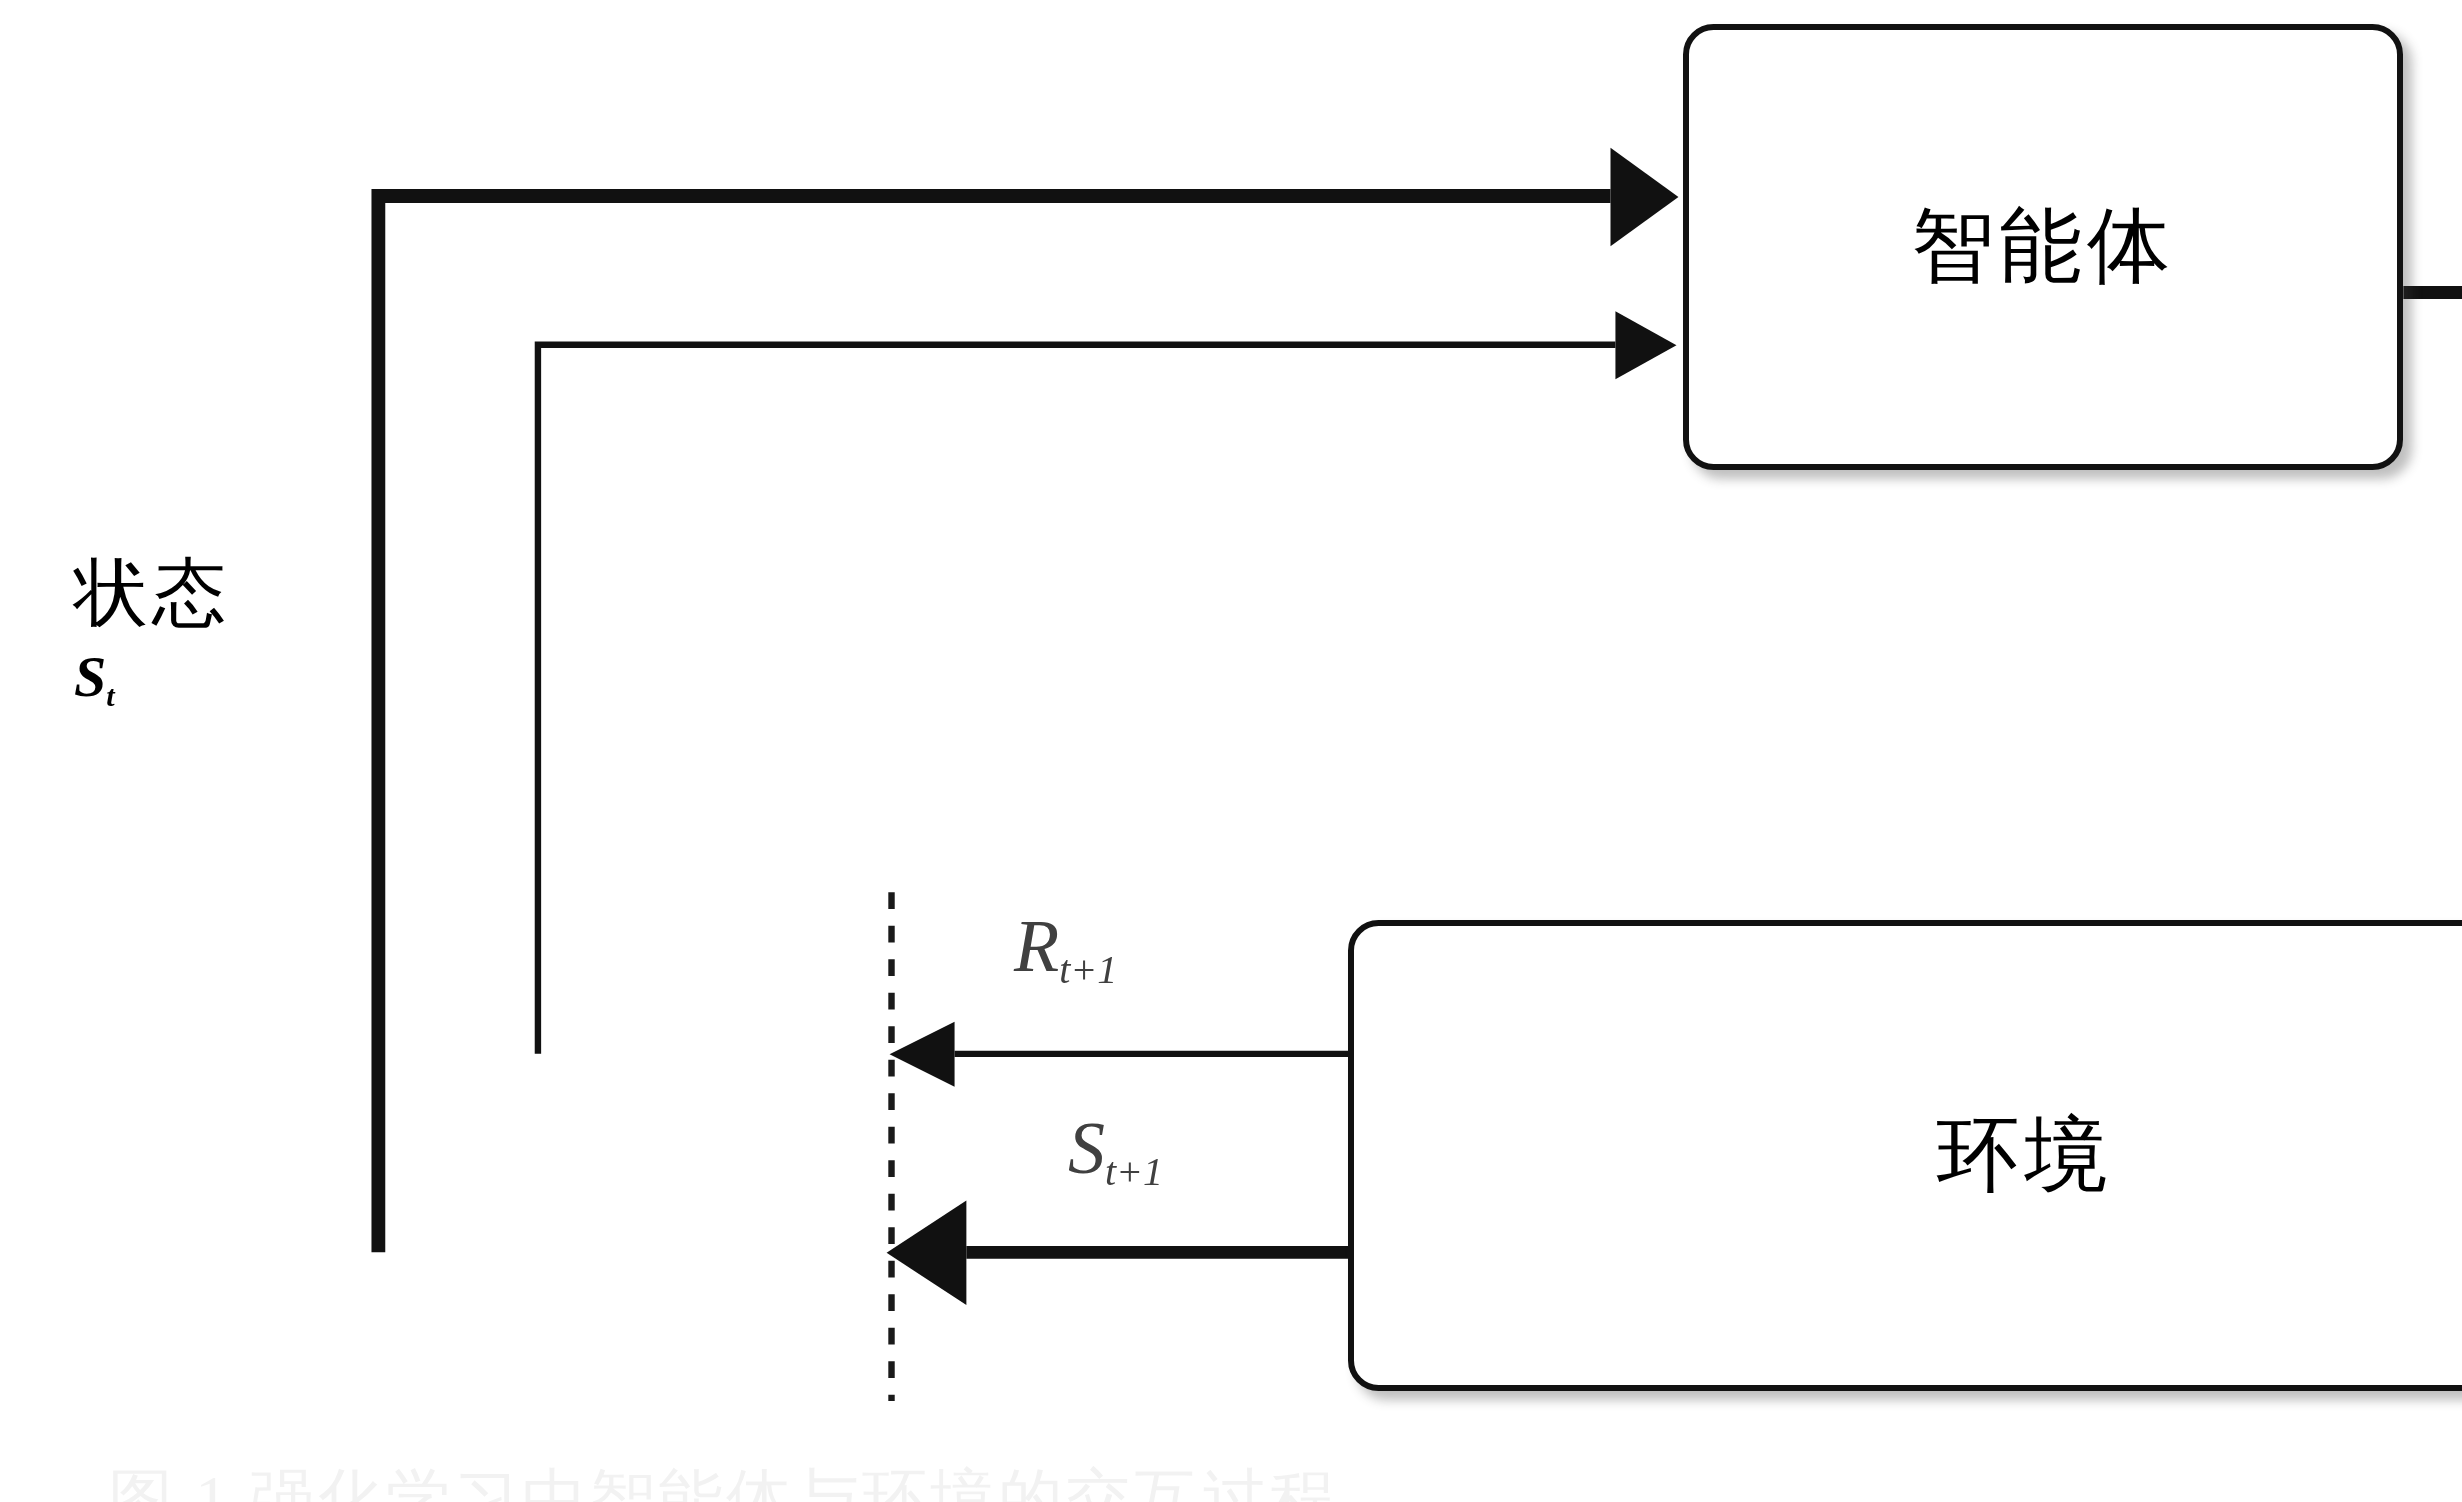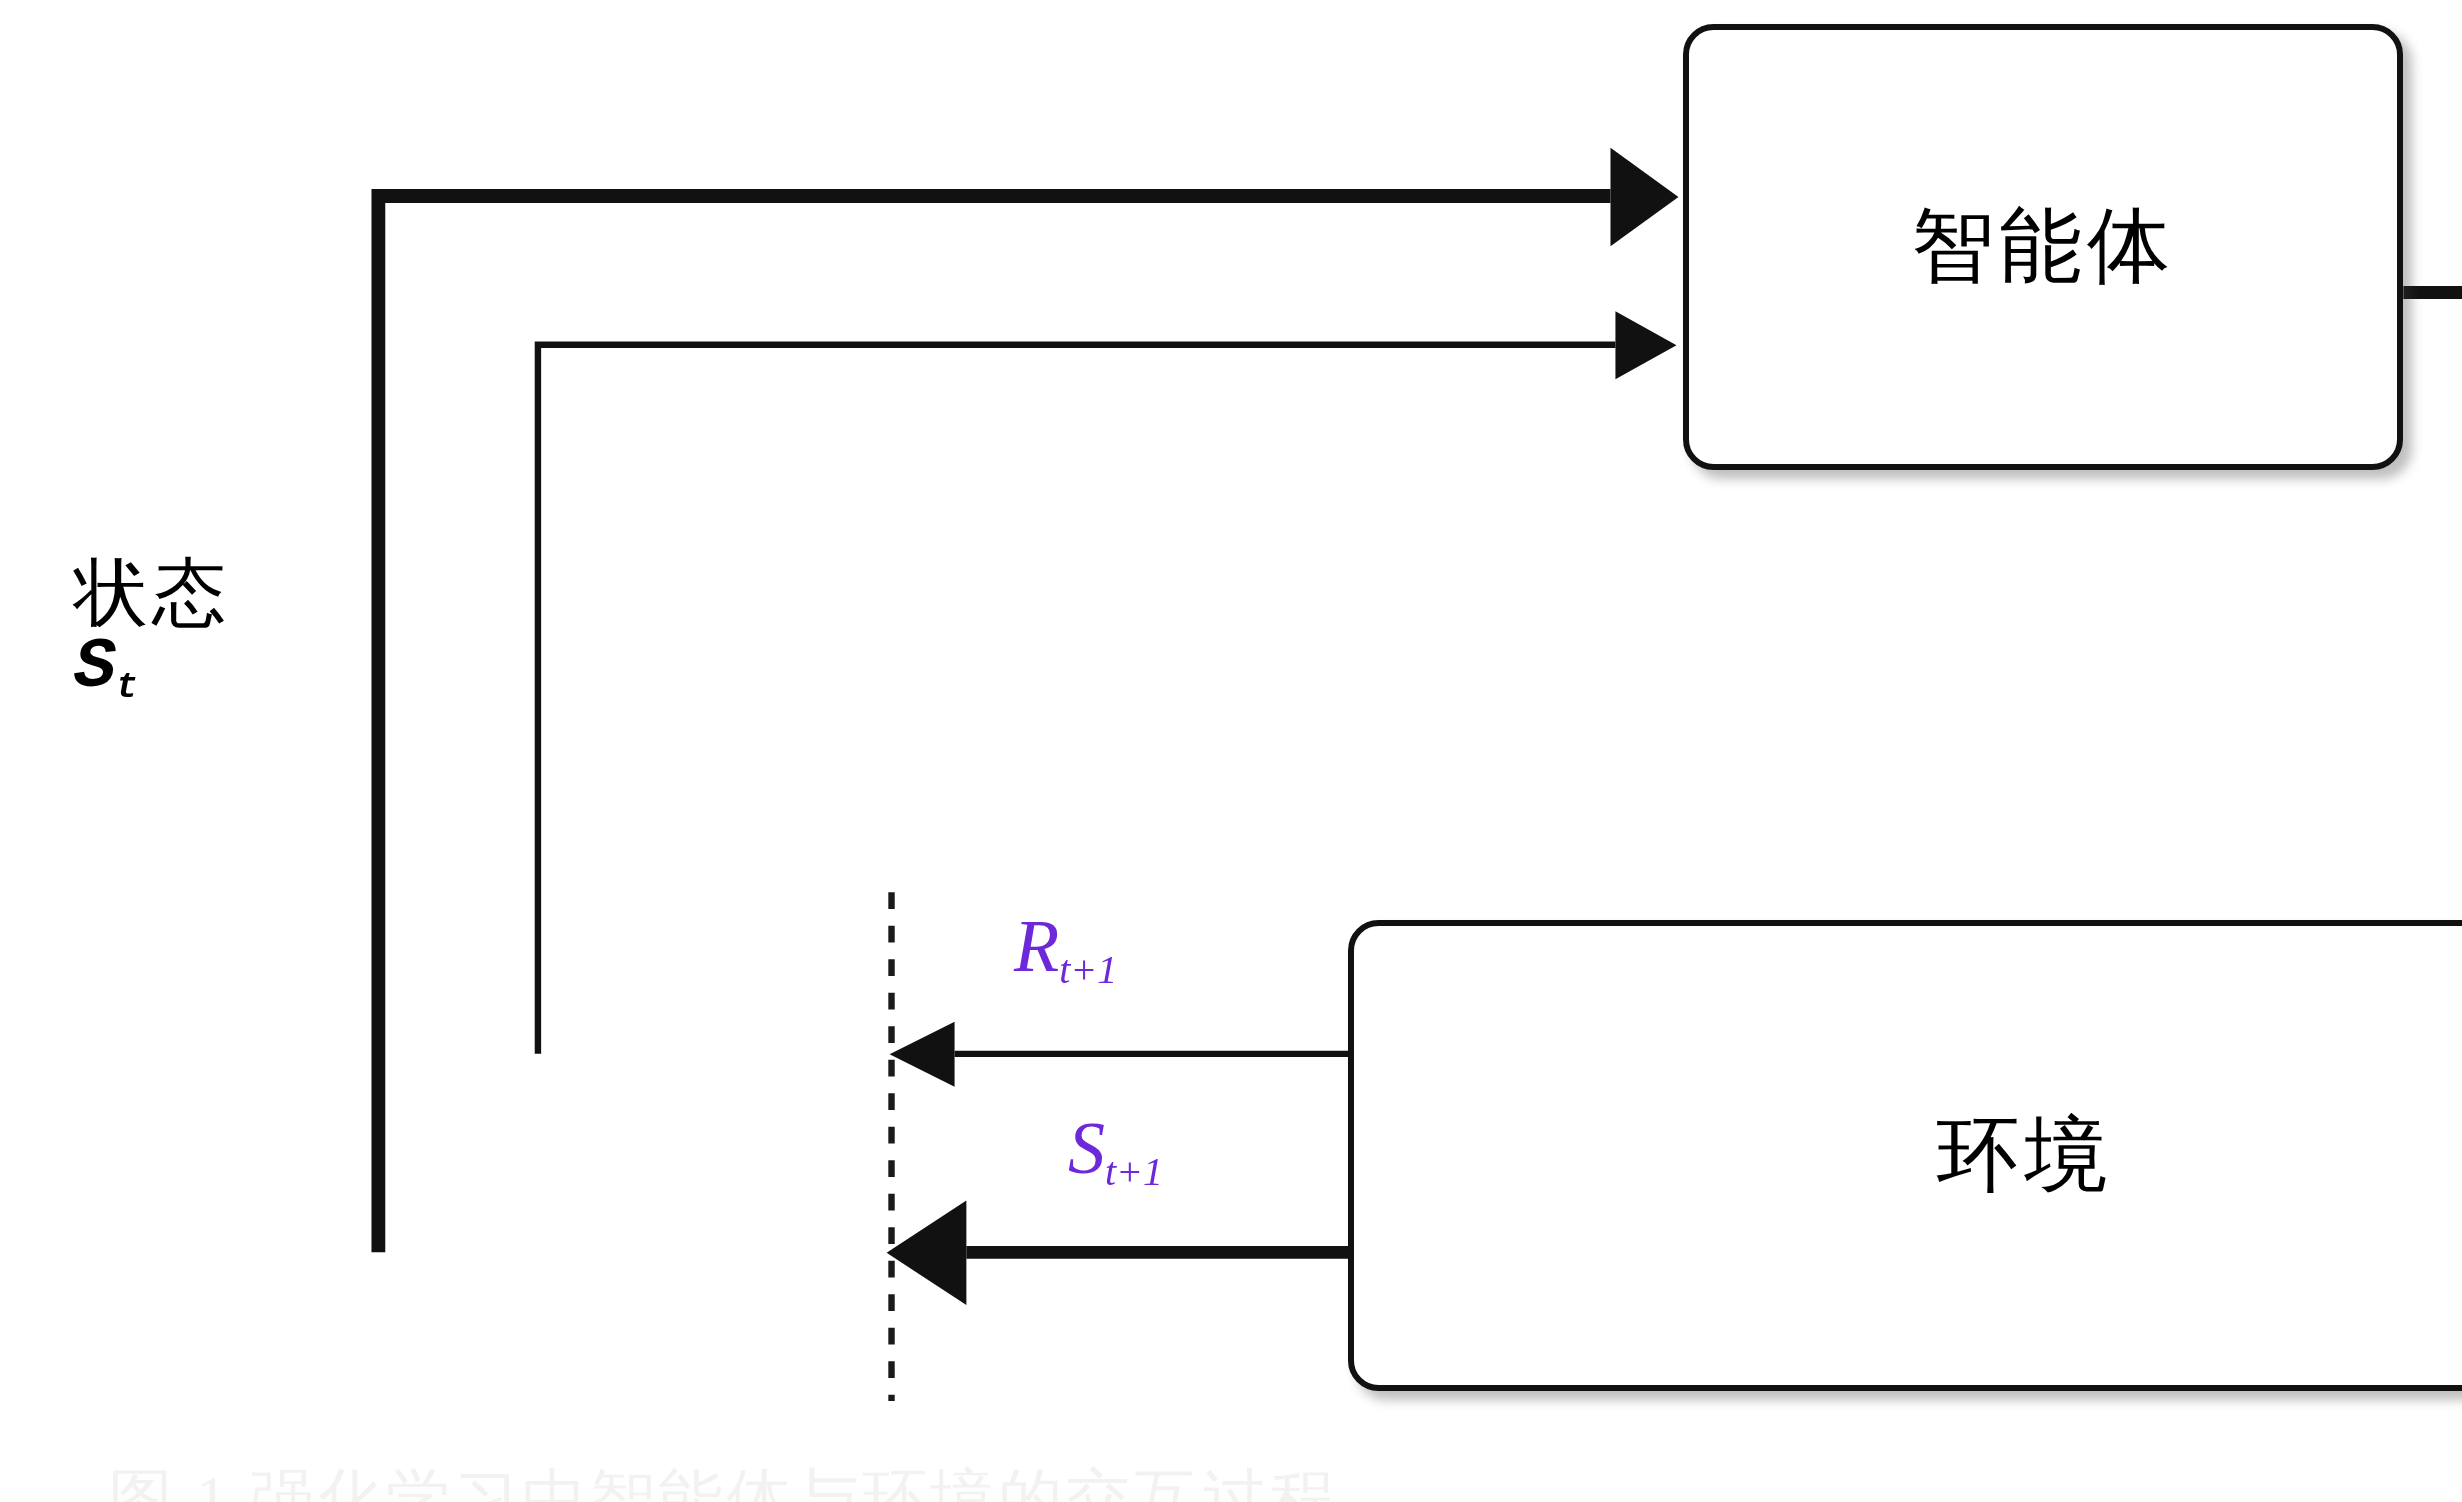--- a/index.html
+++ b/index.html
@@ -56,43 +56,43 @@
     line-height: 1.02;
   }
   .cn-word {
     font-family: "Liberation Serif", "DejaVu Serif", serif;
     font-size: 74px;
     letter-spacing: 3.9px;
     display: block;
     text-align: right;
   }
   .math-sym {
-    font-family: Liberation Mono, monospace;
+    font-family: Liberation Serif, serif;
     font-style: italic;
-    font-size: 70px;
+    font-size: 58px;
     font-weight: 700;
     display: block;
-    margin-top: 1px;
+    margin-top: 16px;
   }
   .math-sym sub {
     font-size: 0.52em;
     font-style: italic;
     font-weight: 700;
     vertical-align: baseline;
     position: relative;
     top: 0.30em;
     letter-spacing: 0;
   }
   .edge-math {
     position: absolute;
     font-family: "Liberation Serif", "DejaVu Serif", serif;
     font-style: italic;
     font-size: 74px;
     font-weight: 400;
-    color: #6d28d9;
+    color: #404040;
     white-space: nowrap;
     line-height: 1;
   }
   .edge-math sub {
     font-size: 0.54em;
     font-style: italic;
     vertical-align: baseline;
     position: relative;
     top: 0.30em;
     letter-spacing: 0;

